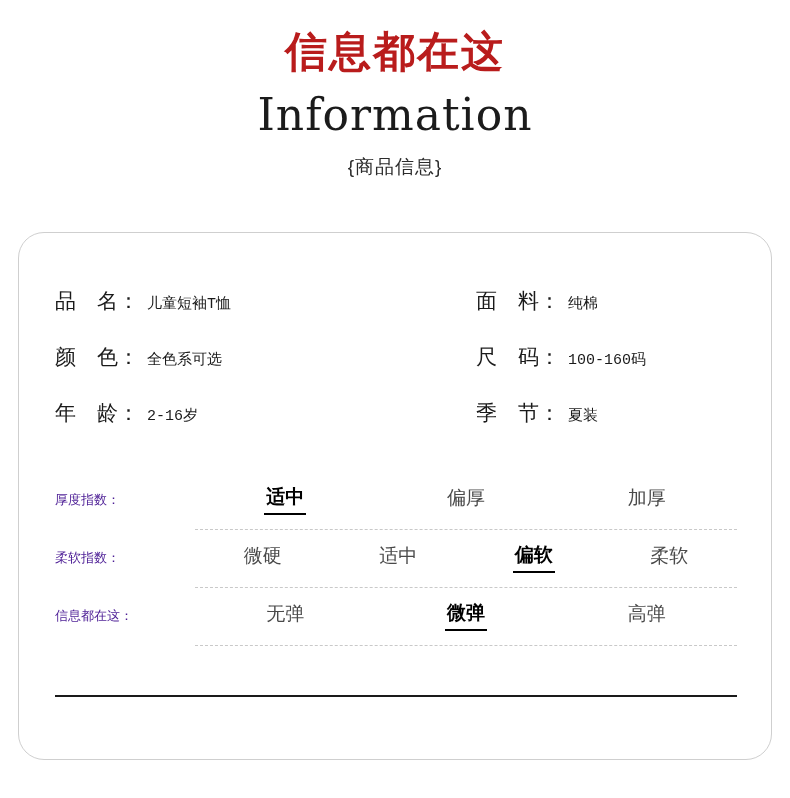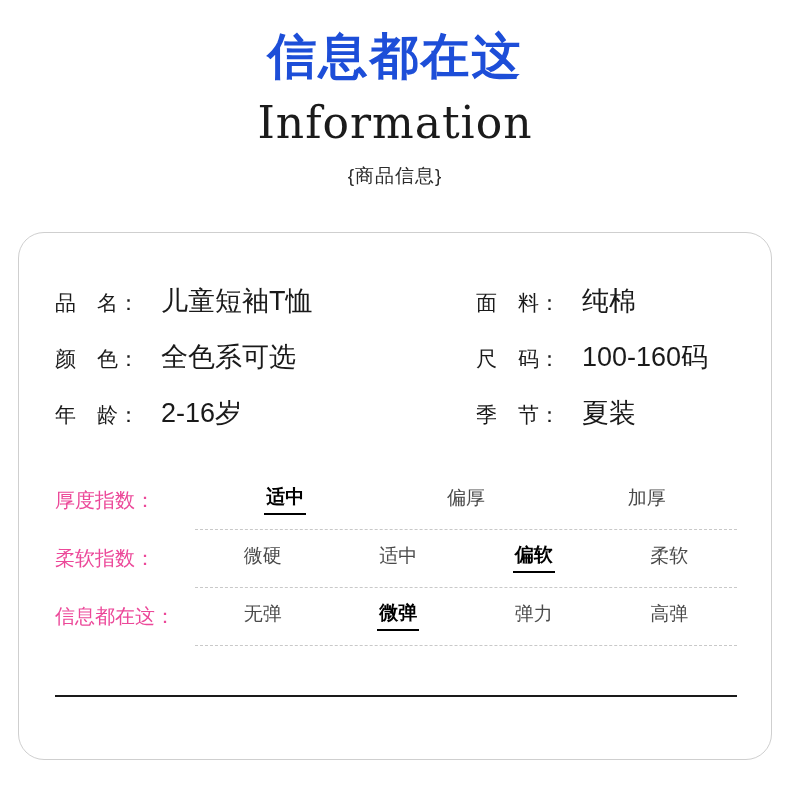--- a/index.html
+++ b/index.html
@@ -20,25 +20,25 @@
     height: 798px;
     box-sizing: border-box;
   }
 
   
   .header {
     text-align: center;
     padding-top: 26px;
   }
   .title-cn {
-    font-size: 49px;
+    font-size: 42px;
     font-weight: bold;
     letter-spacing: 2px;
     line-height: 1.25;
-    color: #1d4ed8;
+    color: #b91c1c;
   }
   .title-en {
     font-family: "DejaVu Serif", "Liberation Serif", serif;
     font-size: 44px;
     font-weight: 400;
     letter-spacing: 1px;
     line-height: 1.35;
     margin-top: 6px;
     color: #1b1b1b;
   }
@@ -69,48 +69,49 @@
   .info-row {
     display: flex;
     align-items: center;
     height: 56px;
   }
   .info-cell {
     display: flex;
     align-items: baseline;
     font-size: 21px;
     color: #1a1a1a;
+    font-family: Liberation Mono, monospace;
   }
   .info-cell.left { width: 420px; padding-left: 36px; box-sizing: border-box; }
   .info-cell.right { width: 334px; padding-left: 38px; box-sizing: border-box; }
   .lbl {
     display: inline-block;
     white-space: nowrap;
   }
   .colon { margin: 0 2px 0 0; }
   .val {
-    margin-left: 20px;
-    font-size: 27px;
+    margin-left: 6px;
+    font-size: 15px;
   }
 
   
   .index-block {
     margin-top: 30px;
     padding: 0 34px 0 36px;
   }
   .idx-row {
     display: flex;
     align-items: center;
     height: 58px;
   }
   .idx-label {
     width: 140px;
-    font-size: 20px;
+    font-size: 13px;
     white-space: nowrap;
-    color: #ec4899;
+    color: #4c1d95;
   }
   .idx-opts {
     flex: 1;
     display: flex;
     align-items: center;
     border-bottom: 1px dashed #c9c9c9;
     height: 58px;
   }
   .idx-row:last-child .idx-opts { border-bottom: 1px dashed #c9c9c9; }
   .opt {
@@ -216,21 +217,20 @@
           <div class="opt sel"><span>偏软</span></div>
           <div class="opt"><span>柔软</span></div>
         </div>
       </div>
 
       <div class="idx-row">
         <div class="idx-label">信息都在这：</div>
         <div class="idx-opts">
           <div class="opt"><span>无弹</span></div>
           <div class="opt sel"><span>微弹</span></div>
-          <div class="opt"><span>弹力</span></div>
           <div class="opt"><span>高弹</span></div>
         </div>
       </div>
 
     </div>
 
     <div class="bottom-rule"></div>
 
   </div>
 

